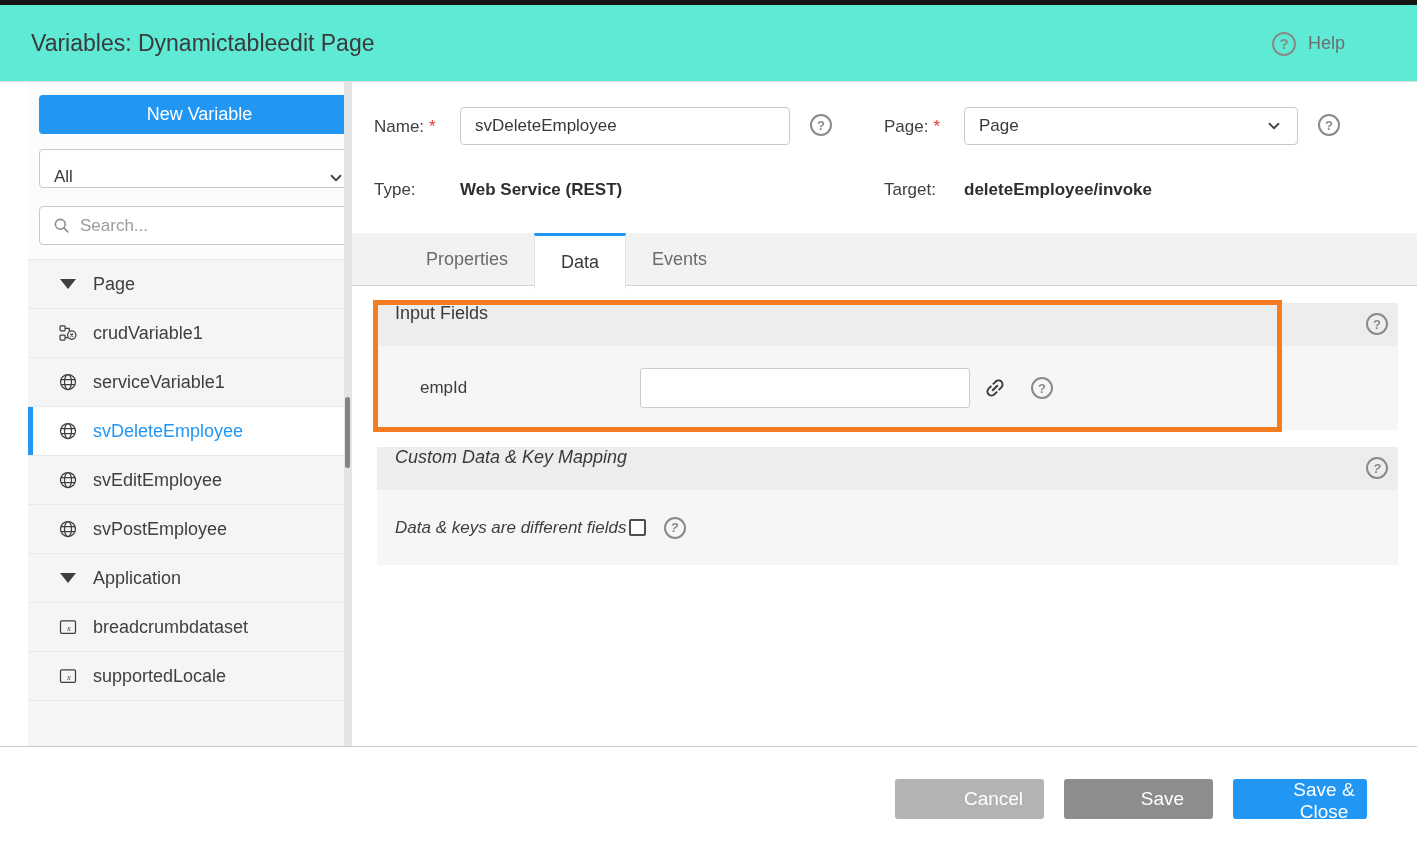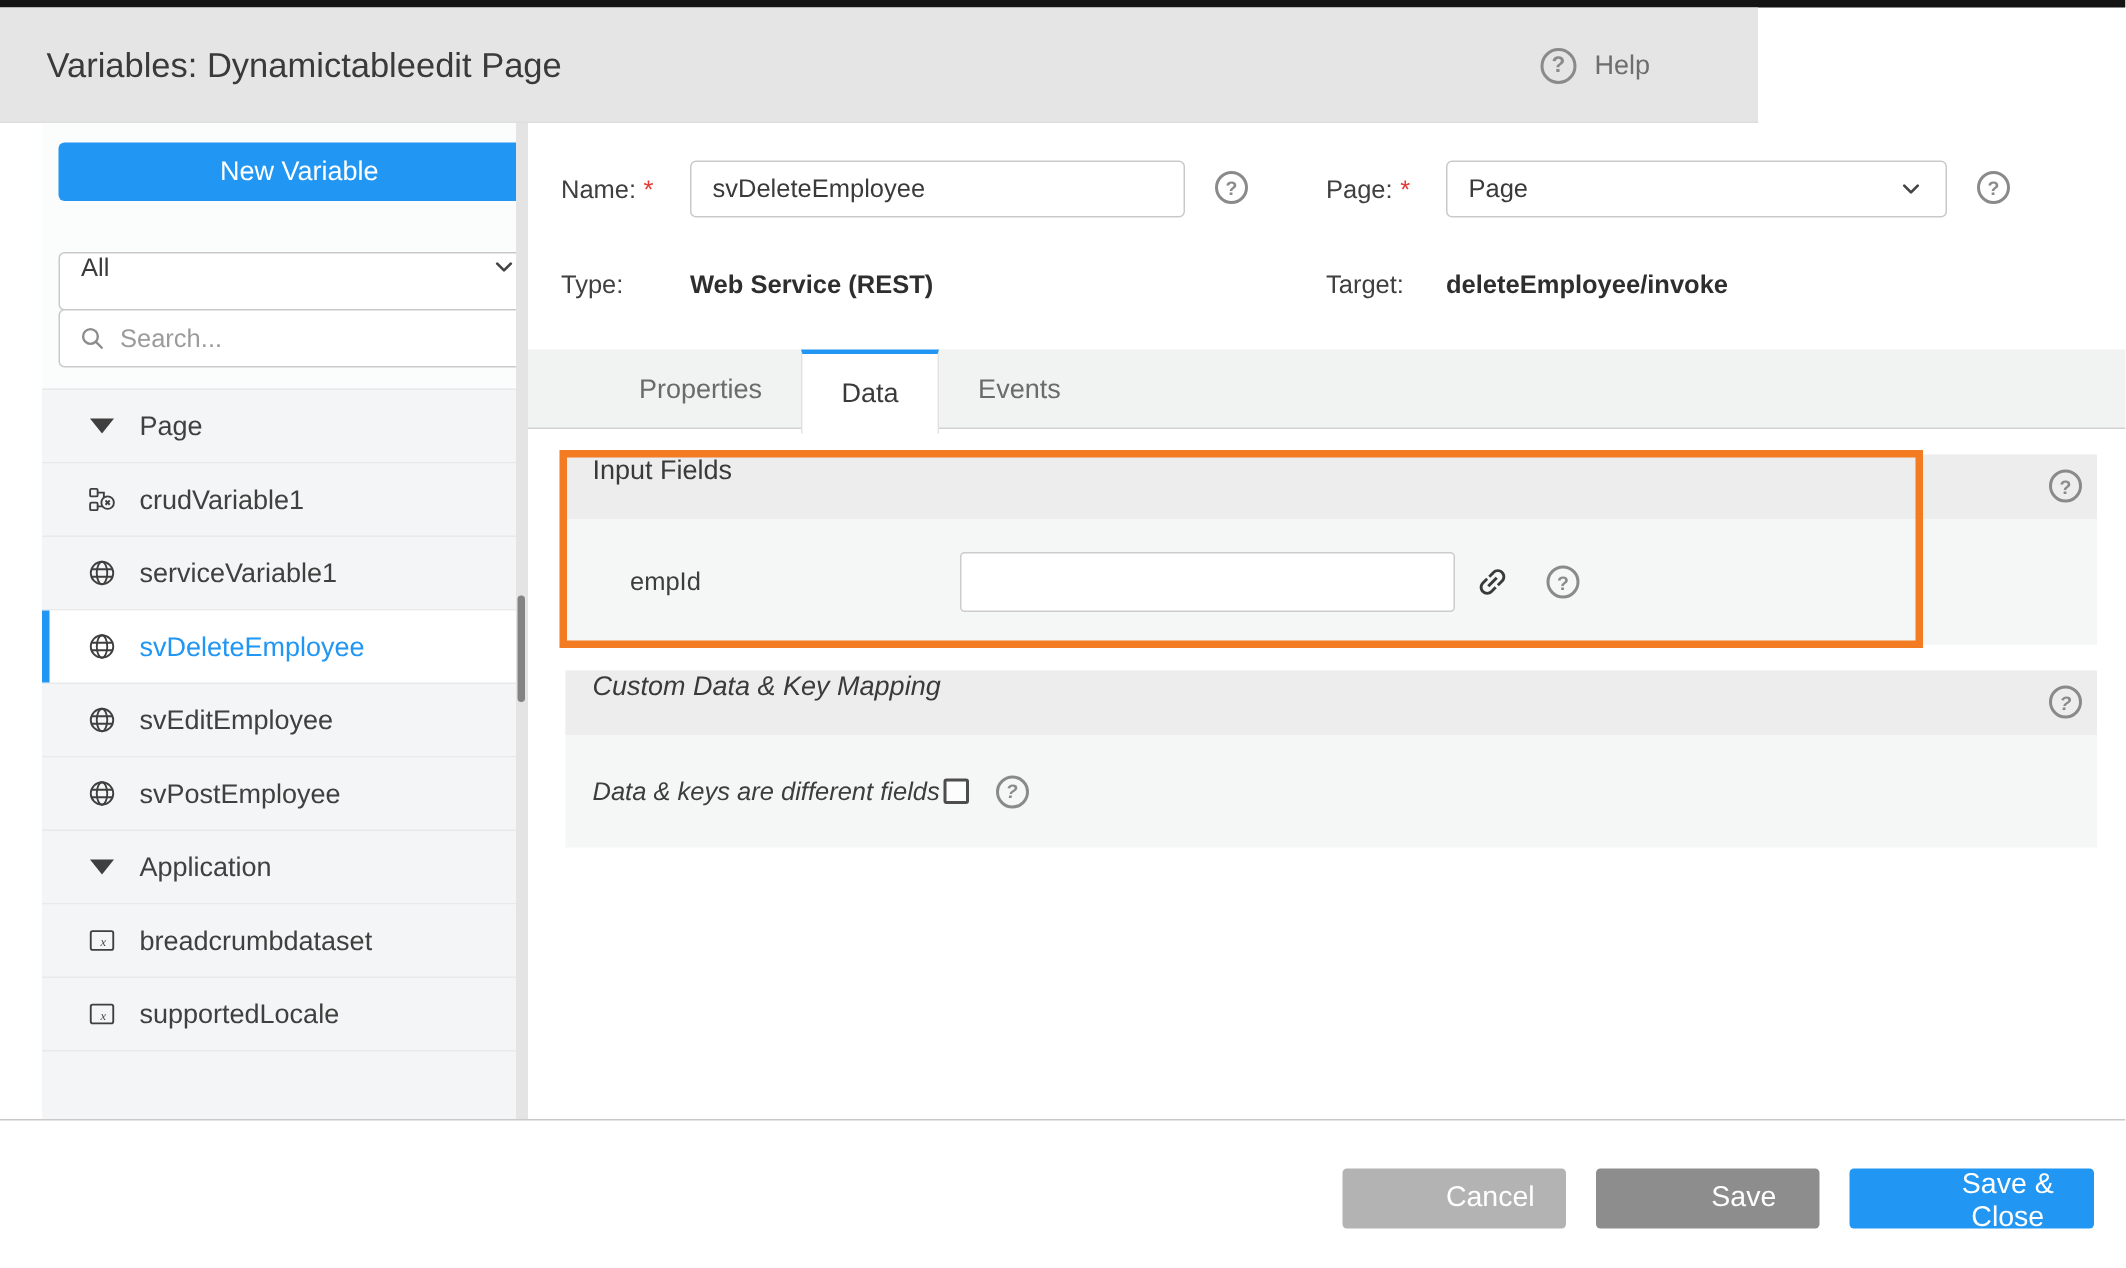--- a/index.html
+++ b/index.html
@@ -2,36 +2,36 @@
 <html><head>
 <meta charset="utf-8">
 <style>
   * { margin:0; padding:0; box-sizing:border-box; }
   html,body { width:1417px; height:845px; }
   body { font-family:"Liberation Sans", sans-serif; background:#fff; position:relative; overflow:hidden; color:#3c3c3c; }
 
   .top-strip { position:absolute; left:0; top:0; width:1417px; height:5px; background:#141414; }
 
   
-  .modal-header { position:absolute; left:0; top:5px; width:1172px; height:77px; background:#e5e5e5; border-bottom:1px solid #dedede; }
+  .modal-header { position:absolute; left:0; top:5px; width:1417px; height:77px; background:#5eead4; border-bottom:1px solid #dedede; }
   .modal-title { position:absolute; left:31px; top:0; line-height:77px; font-size:23px; color:#3a3a3a; }
   .header-help { position:absolute; right:72px; top:0; height:77px; display:flex; align-items:center; gap:12px; cursor:pointer; }
   .header-help .help-circle { width:24px; height:24px; font-size:15px; }
   .header-help-label { font-size:18px; color:#6e6e6e; }
 
   .help-circle { box-sizing:border-box; width:22px; height:22px; border:2px solid #8a8a8a; border-radius:50%; color:#8a8a8a;
                  display:inline-flex; align-items:center; justify-content:center; font-size:13px; font-weight:bold; flex:0 0 auto; }
   .help-circle::after { content:"?"; }
 
   
   .sidebar { position:absolute; left:0; top:82px; width:344px; height:664px; background:#fbfcfc;margin-left:28px; }
   .btn-new-variable { position:absolute; left:11px; top:13px; width:321px; height:39px; background:#2196f3; color:#fff;
                       border:none; border-radius:4px; font-size:18px; font-family:inherit; cursor:pointer; }
-  .filter-select { position:absolute; left:11px; top:86px; width:321px; height:39px; background:#fff; border:1px solid #c9c9c9;
-                   border-radius:4px; display:flex; align-items:flex-start; padding:0 14px; font-size:17px; color:#3a3a3a; cursor:pointer; }
+  .filter-select { position:absolute; left:11px; top:67px; width:321px; height:39px; background:#fff; border:1px solid #c9c9c9;
+                   border-radius:4px; display:flex; align-items:flex-end; padding:0 14px; font-size:17px; color:#3a3a3a; cursor:pointer; }
   .filter-select .chev { margin-left:auto; }
   .search-box { position:absolute; left:11px; top:124px; width:321px; height:39px; background:#fff; border:1px solid #c9c9c9;
                 border-radius:4px; display:flex; align-items:center; padding:0 12px; gap:9px; }
   .search-box input { border:none; outline:none; flex:1; font-size:17px; font-family:inherit; color:#3a3a3a; background:transparent; }
   .search-box input::placeholder { color:#9b9b9b; }
 
   .var-list { position:absolute; left:0; top:177px; width:344px; bottom:0; background:#f4f5f6; border-top:1px solid #e7e9ea; }
   .var-row { height:49px; display:flex; align-items:center; padding-left:30px; gap:15px; border-bottom:1px solid #e7e9ea;
              font-size:18px; color:#404040; cursor:pointer; position:relative; background:#f4f5f6; }
   .var-row .icon { width:20px; height:20px; display:inline-flex; align-items:center; justify-content:center; flex:0 0 auto; }
@@ -90,21 +90,21 @@
   .cm-help { margin-left:18px; }
 
   .highlight-box { position:absolute; left:21px; top:218px; width:909px; height:132px; border:5px solid #f37b21; z-index:5; pointer-events:none; }
 
   
   .footer { position:absolute; left:0; top:746px; width:1417px; height:99px; background:#fff; border-top:1px solid #c9c9c9; }
   .footer button { position:absolute; top:32px; height:40px; border:none; border-radius:3px; color:#fff; font-size:19px;
                    font-family:inherit; cursor:pointer;padding-left:48px; }
   .btn-cancel { left:895px; width:149px; background:#b3b3b3; }
   .btn-save { left:1064px; width:149px; background:#8d8d8d; }
-  .btn-save-close { left:1233px; width:163px; background:#2196f3; }
+  .btn-save-close { left:1233px; width:134px; background:#2196f3; }
 
   svg { display:block; }
 </style>
 </head>
 <body>
 
 <div class="top-strip"></div>
 
 <div class="modal-header">
   <div class="modal-title">Variables: Dynamictableedit Page</div>

